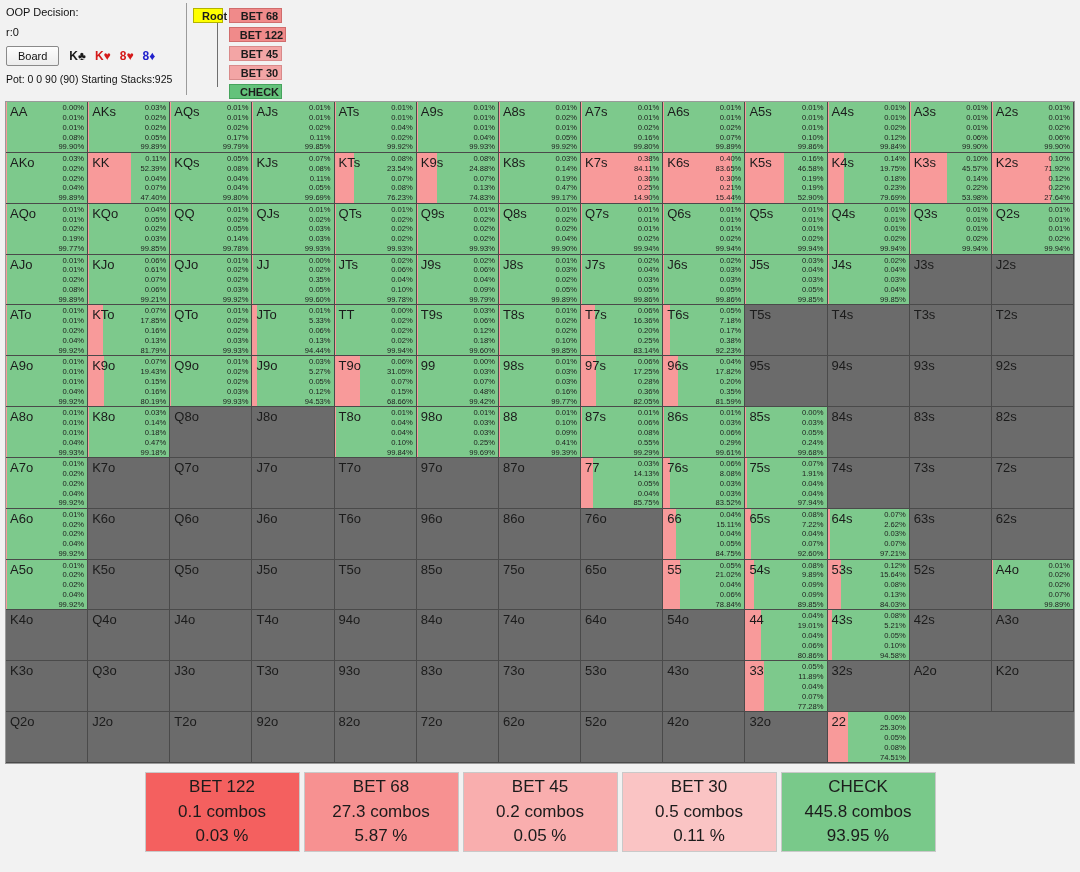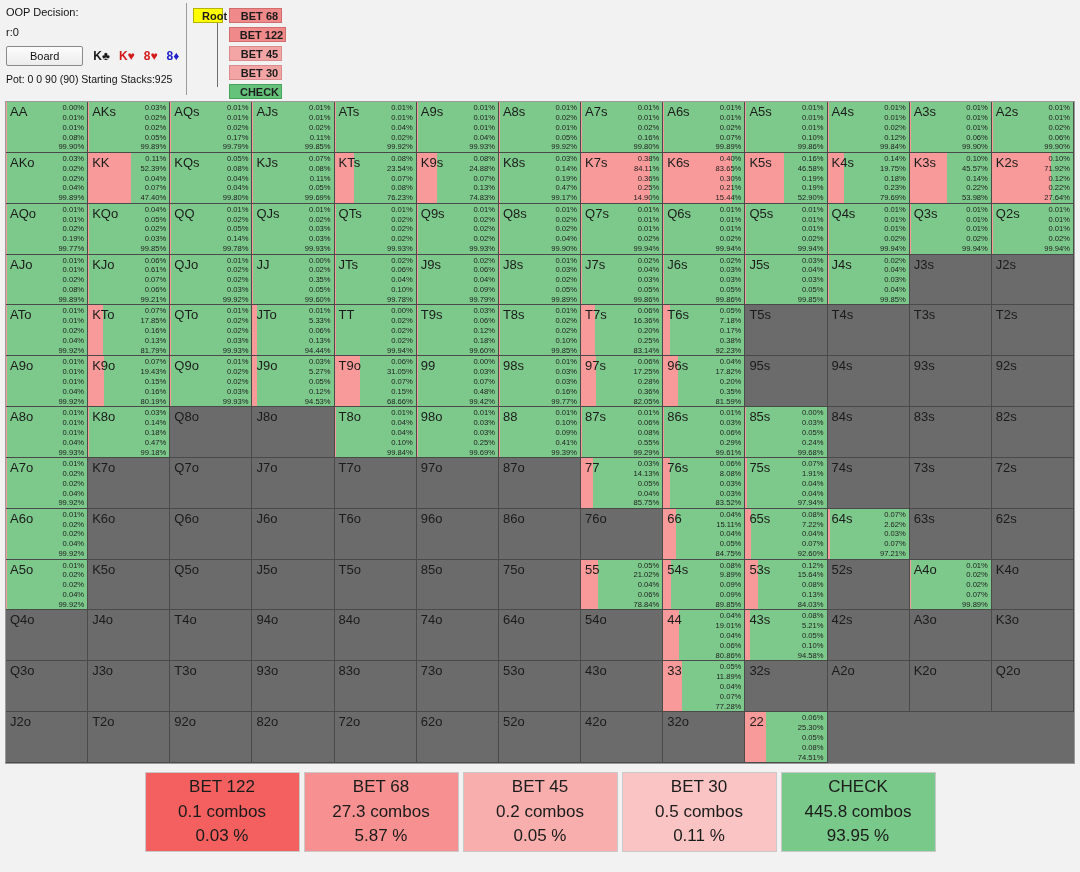--- a/index.html
+++ b/index.html
@@ -12,21 +12,21 @@
   }
   
   #header{position:relative;height:96px;}
   #info-panel{position:absolute;left:6px;top:6px;width:175px;}
   #oop-label{font-size:11px;color:#111;}
   #node-path{font-size:11px;margin-top:8px;}
   #board-row{margin-top:8px;display:flex;align-items:center;gap:10px;}
   #board-btn{
     background:linear-gradient(#fdfdfd,#ececec);
     border:1px solid #8a8a8a;border-radius:2px;
-    padding:3px 23px;font-size:11px;color:#111;
+    padding:3px 11px;font-size:11px;color:#111;
   }
   .cards{display:flex;gap:9px;font-size:12px;font-weight:bold;letter-spacing:0px;}
   .card{white-space:nowrap;}
   .card.black{color:#1a1a1a;}
   .card.red{color:#d51a1a;}
   .card.blue{color:#2222cc;}
   #pot-line{margin-top:7px;font-size:10.5px;color:#111;}
 
   #tree-panel{position:absolute;left:186px;top:3px;width:400px;height:92px;}
   #tree-inner{position:relative;height:92px;border-left:1px solid #9b9b9b;margin-left:0px;}
@@ -1297,20 +1297,24 @@
       </div>
       <div class="cell">
         <div class="bg-grey"></div>
         <div class="hand">85o</div>
       </div>
       <div class="cell">
         <div class="bg-grey"></div>
         <div class="hand">75o</div>
       </div>
       <div class="cell">
+        <div class="bg-grey"></div>
+        <div class="hand">65o</div>
+      </div>
+      <div class="cell">
         <div class="bg-green"></div>
         <div class="fill bet" style="width: 21.2%;"></div>
         <div class="hand">55</div>
         <div class="stats">
           <div>0.05%</div>
           <div>21.02%</div>
           <div>0.04%</div>
           <div>0.06%</div>
           <div>78.84%</div>
         </div>

